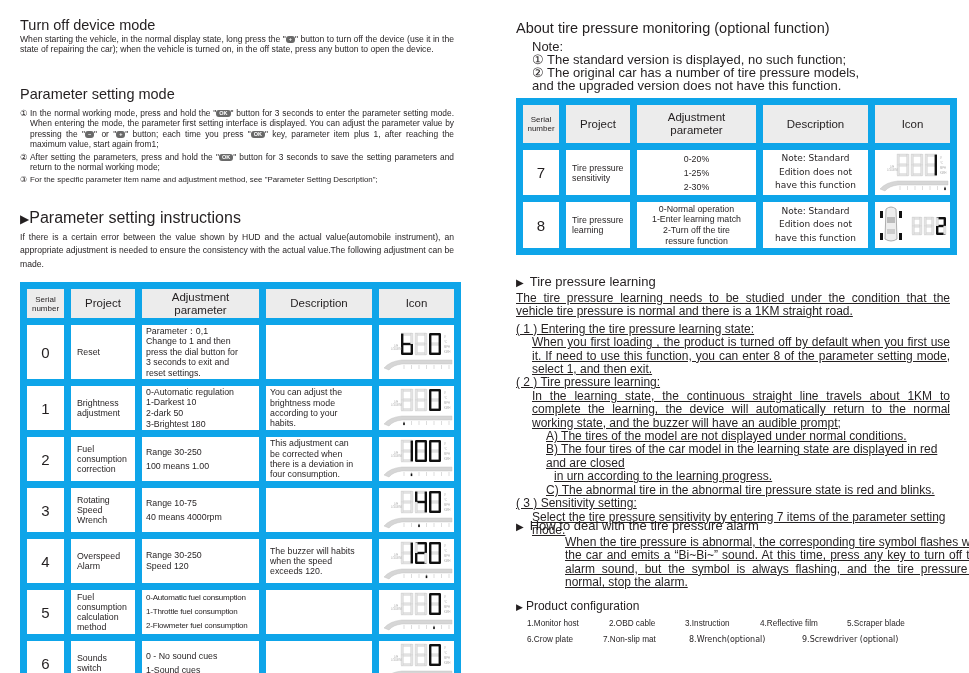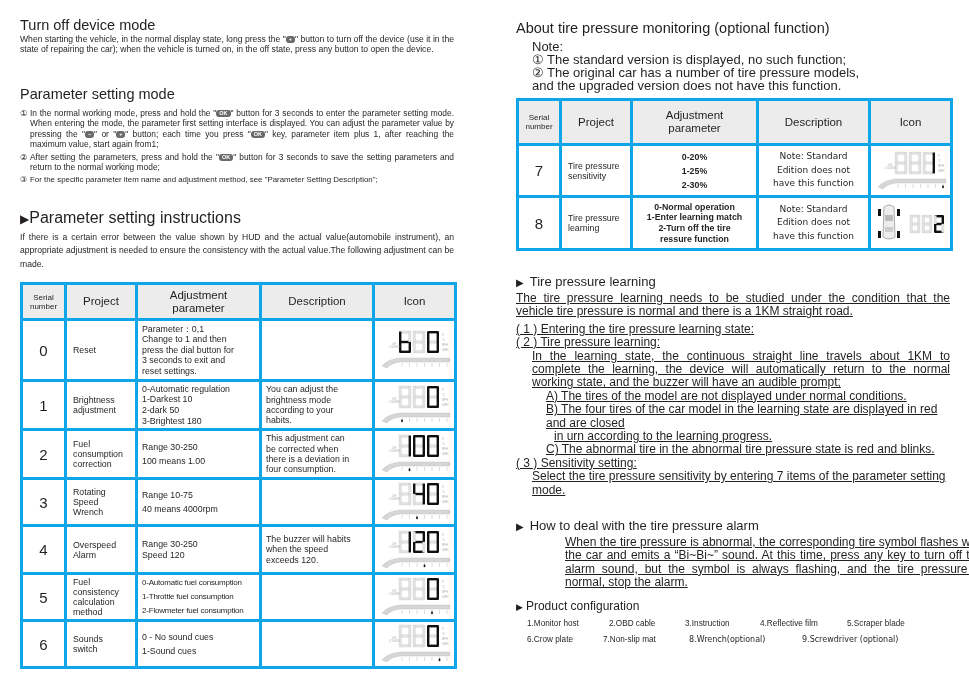--- a/index.html
+++ b/index.html
@@ -11,28 +11,28 @@
   .h-big { font-size:14.5px; }
   .h-med { font-size:16px; }
   .h-arrow { font-size:13px; }
   p { margin:0; }
   .body { font-size:8.6px; line-height:10.3px; text-align:justify; }
   .body2 { font-size:8.6px; line-height:13.4px; text-align:justify; }
   .num-item { position:relative; padding-left:10px; font-size:8.4px; line-height:10.4px; text-align:justify; }
   .num-item .n { position:absolute; left:0; top:0; }
   .btn { display:inline-block; background:#6a6a6a; color:#fff; font-size:5.5px; font-weight:bold; border-radius:3px; padding:0 3px; line-height:7px; vertical-align:1px; }
   table.ptable { border-collapse:collapse; position:absolute; table-layout:fixed; }
-  table.ptable td, table.ptable th { border:3px solid #0ea5e9; padding:0;margin-left:36px; }
+  table.ptable td, table.ptable th { border:7px solid #0ea5e9; padding:0;margin-left:36px; }
   table.ptable th { background:#ececec; font-weight:normal; color:#231f20; }
   .th-small { font-size:8px; line-height:9px; }
   .th-big { font-size:11.5px; line-height:13px; }
   .c-serial { font-size:15px; text-align:center; }
   .c-proj { font-size:8.8px; line-height:10px; text-align:left; }
   .c-adj { font-size:8.8px; line-height:10.6px; padding-left:4px !important; text-align:left; }
-  .c-adj.center { text-align:center; padding-left:0 !important;font-weight:bold; }
+  .c-adj.center { text-align:center; padding-left:0 !important; }
   .c-adj.condensed { font-size:8px; letter-spacing:-0.2px; line-height:14px; }
   .c-adj.spaced { line-height:14px; }
   .c-desc { font-size:8.8px; line-height:10.3px; padding-left:4px !important; text-align:left; }
   .c-desc.note { text-align:center; padding-left:0 !important; font-family:"DejaVu Sans", sans-serif; font-size:9px; line-height:13.5px; }
   .c-icon { text-align:center; }
   .lcd { display:block; margin:0 auto; }
   .tpm-list { font-size:12px; line-height:13.4px;text-decoration:underline; }
   .indent1 { padding-left:16px; }
   .indent2 { padding-left:30px; }
   .indent2b { padding-left:38px; }
@@ -338,21 +338,21 @@
               <line x1="46.5" y1="35" x2="46.5" y2="39" stroke="#bbb" stroke-width="0.5"></line>
               <rect x="45.7" y="36.5" width="1.6" height="2.6" fill="#111"></rect>
               <line x1="54" y1="35" x2="54" y2="39" stroke="#bbb" stroke-width="0.5"></line>
               <line x1="61.5" y1="35" x2="61.5" y2="39" stroke="#bbb" stroke-width="0.5"></line>
               <line x1="69" y1="35" x2="69" y2="39" stroke="#bbb" stroke-width="0.5"></line>
             </svg>
           </td>
         </tr>
         <tr style="height: 47px;">
           <td class="c-serial">5</td>
-          <td class="c-proj" style="padding: 0px 6px;">Fuel consistency calculation method</td>
+          <td class="c-proj" style="padding: 0px 6px;">Fuel consumption calculation method</td>
           <td class="c-adj condensed">
             <div>0-Automatic fuel consumption</div>
             <div>1-Throttle fuel consumption</div>
             <div>2-Flowmeter fuel consumption</div>
           </td>
           <td class="c-desc"></td>
           <td class="c-icon">
             <svg class="lcd" width="74" height="44" viewBox="0 0 74 44">
               <rect x="21.6" y="3" width="10.8" height="2.4" fill="#e2e2e2" stroke="#c8c8c8" stroke-width="0.3"></rect>
               <rect x="21.6" y="22.6" width="10.8" height="2.4" fill="#e2e2e2" stroke="#c8c8c8" stroke-width="0.3"></rect>
@@ -575,20 +575,21 @@
             </svg>
           </td>
         </tr>
       </tbody>
   </table>
 
   <h2 class="sec h-arrow" style="position:absolute;top:274px;left:0;"><span style="font-size:10px;margin-right:6px;">▶</span><span>Tire pressure learning</span></h2>
   <div class="tpm-list" style="position:absolute;top:292px;left:0;width:434px;">
     <p style="text-align:justify;">The tire pressure learning needs to be studied under the condition that the vehicle tire pressure is normal and there is a 1KM straight road.</p>
     <p style="margin-top:4px;">( 1 ) Entering the tire pressure learning state:</p>
+    <p class="indent1" style="text-align:justify;">When you first loading , the product is turned off by default when you first use it. If need to use this function, you can enter 8 of the parameter setting mode, select 1, and then exit.</p>
     <p>( 2 ) Tire pressure learning:</p>
     <p class="indent1" style="text-align:justify;">In the learning state, the continuous straight line travels about 1KM to complete the learning, the  device will automatically return to the normal working state, and the buzzer will have an audible  prompt;</p>
     <p class="indent2">A) The tires of the model are not displayed under normal conditions.</p>
     <p class="indent2">B) The four tires of the car model in the learning state are displayed in red and are closed</p>
     <p class="indent2b">in urn  according to the learning progress.</p>
     <p class="indent2">C) The abnormal tire in the abnormal tire pressure state is red and blinks.</p>
     <p>( 3 ) Sensitivity setting:</p>
     <p class="indent1">Select the tire pressure sensitivity by entering 7 items of the parameter setting mode.</p>
   </div>
 

